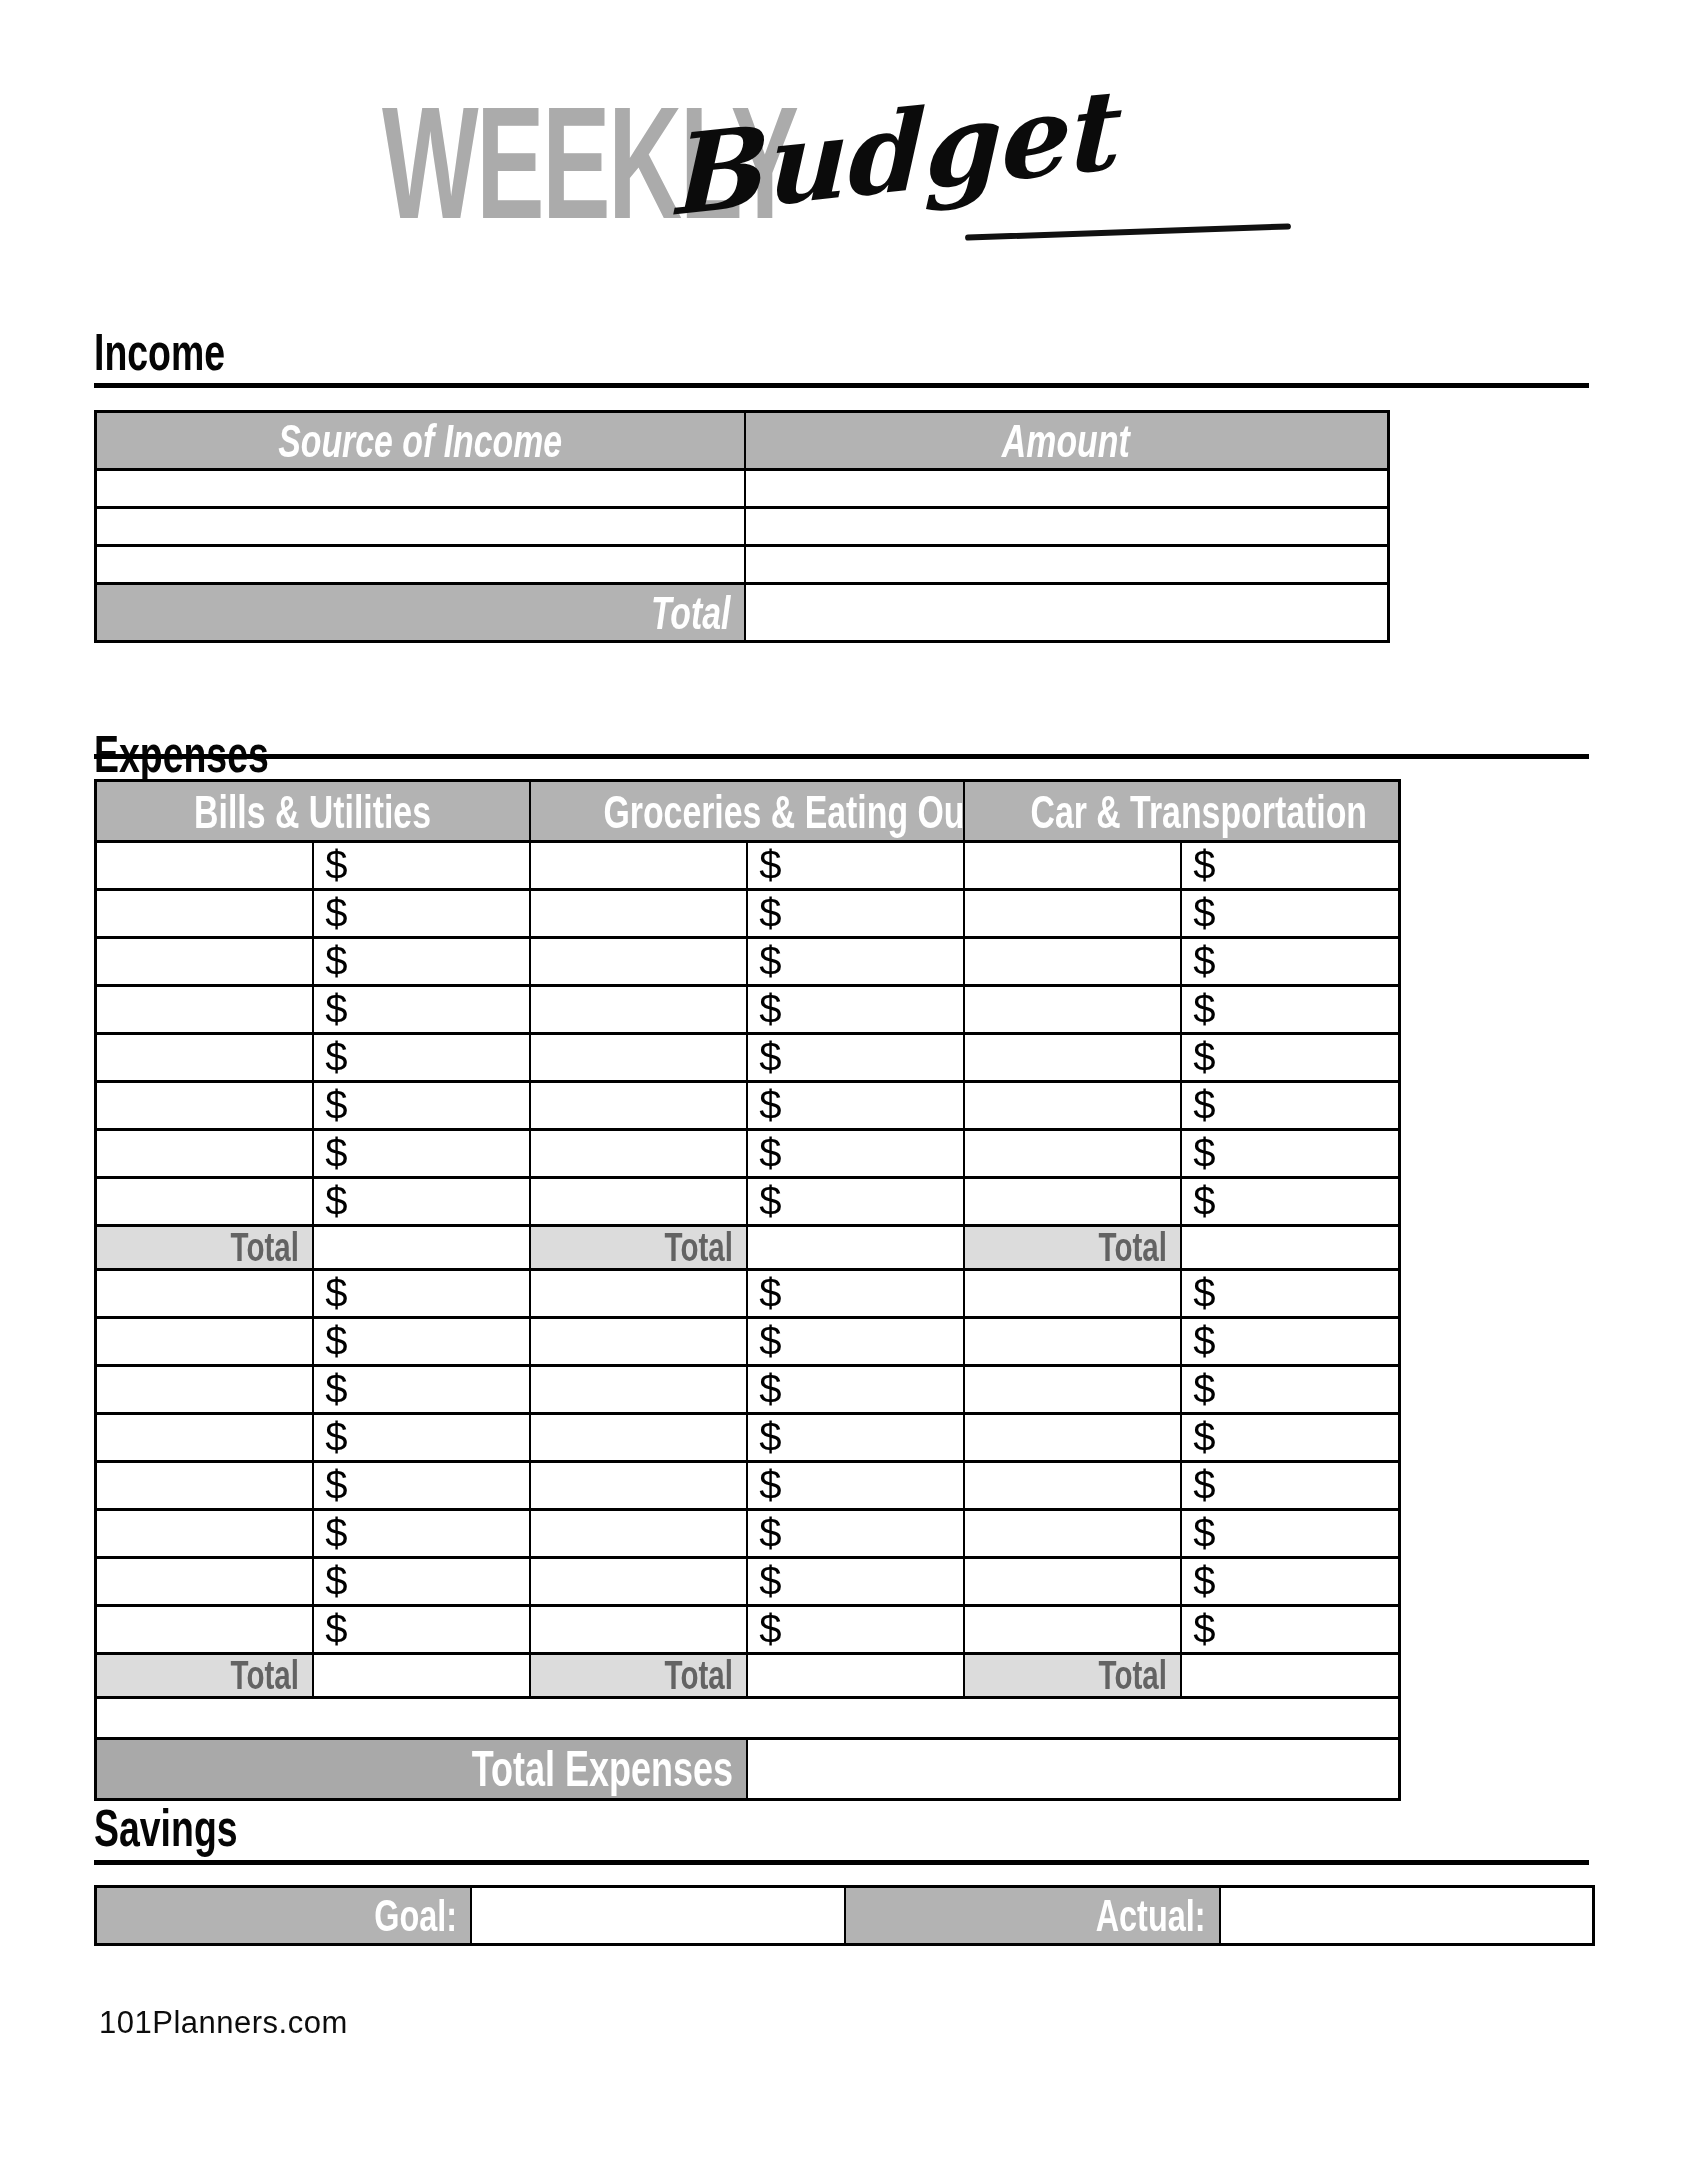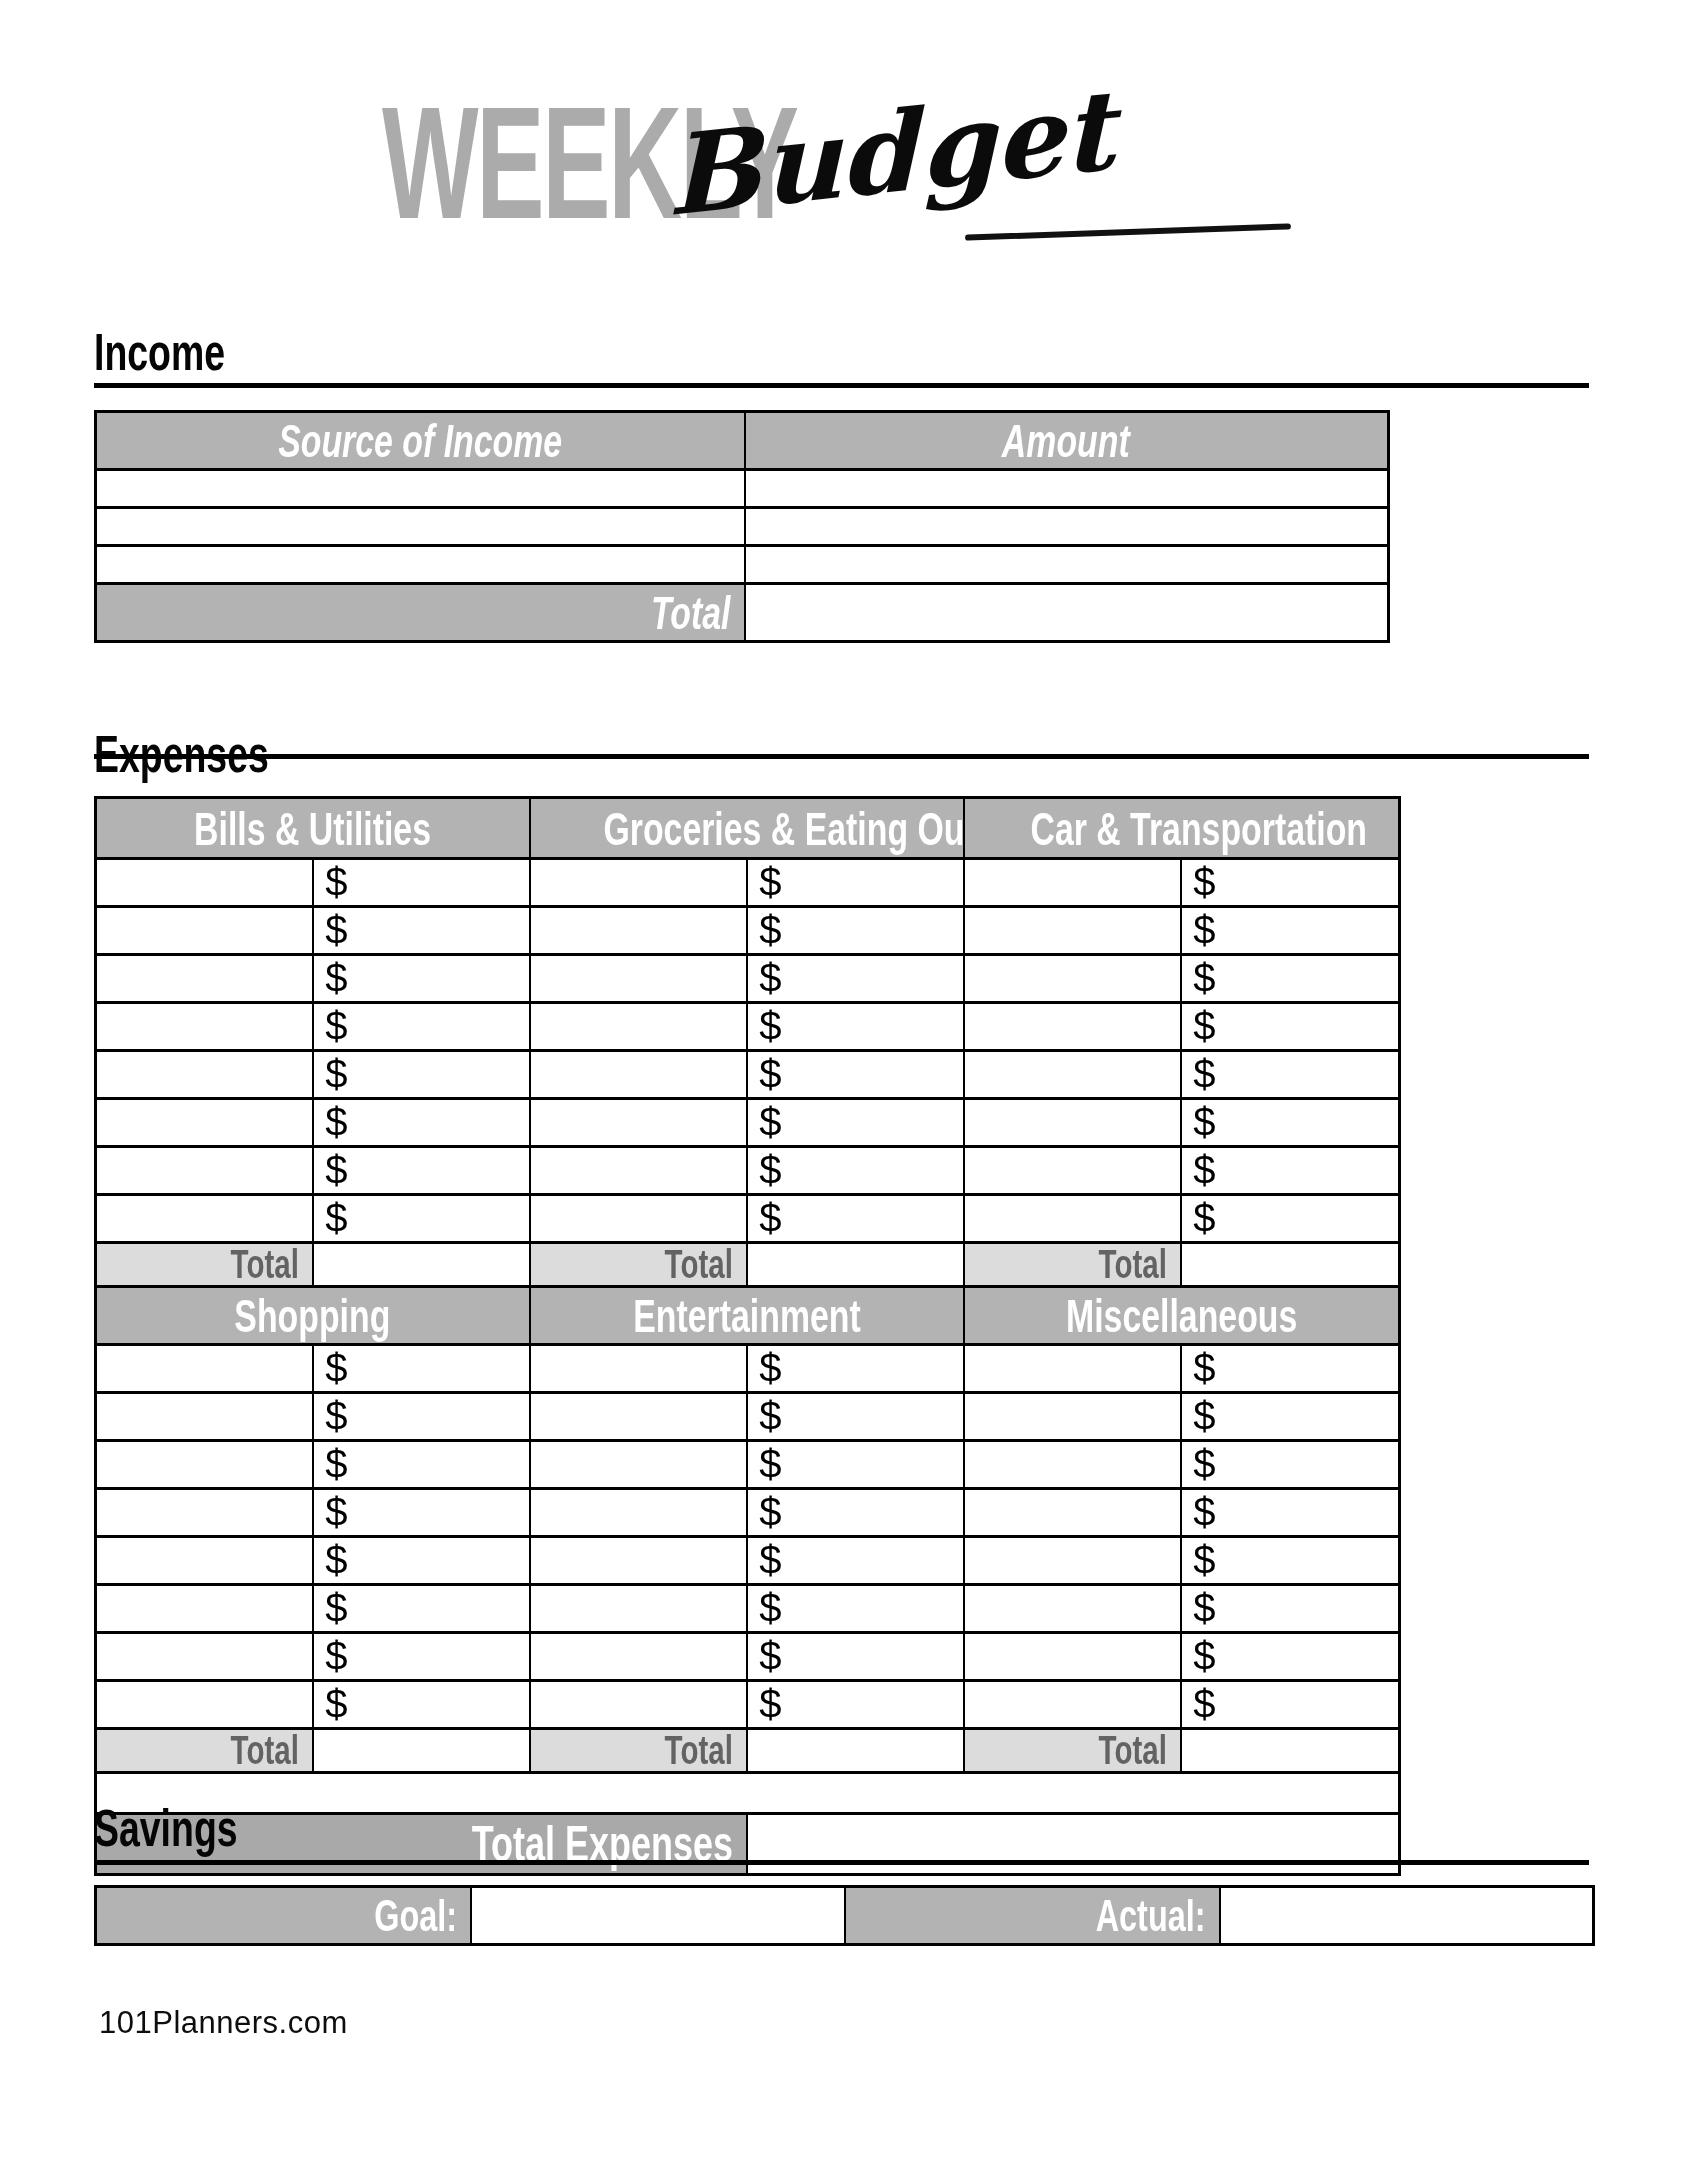--- a/index.html
+++ b/index.html
@@ -42,21 +42,21 @@
 
   .income-h{top:326px;}
   .income-rule{top:383px;}
   .income-tbl{top:410px;width:1293px;font-style:italic;}
   .ihdr td{height:56px;font-size:47px;}
   .irow td{height:38px;}
   .itot td{height:56px;font-size:47px;}
 
   .exp-h{top:728px;}
   .exp-rule{top:754px;}
-  .exp-tbl{top:779px;width:1303px;margin-top:17px;}
+  .exp-tbl{top:779px;width:1303px;}
   .e-h1 td{height:61px;font-size:47px;}
   .e-h2 td{height:57px;font-size:47px;}
   .e-r1 td{height:40px;}
   .e-r2 td{height:38px;}
   .dollar-cell{padding-left:11.7px;}
   .dollar{font-size:40px;font-weight:normal;transform:scaleX(0.72);transform-origin:left center;}
   .e-tot td{height:41px;}
   .e-tot2 td{height:38px;}
   .subtotal-label{font-size:41px;color:var(--subtotal-text-gray,#636363);}
   .e-gap td{height:41px;}
@@ -193,25 +193,20 @@
         <td class="dollar-cell"><span class="dollar">$</span></td>
       </tr>
       <tr class="e-tot">
         <td class="lightgray right"><span class="cond subtotal-label o-right">Total</span></td>
         <td></td>
         <td class="lightgray right"><span class="cond subtotal-label o-right">Total</span></td>
         <td></td>
         <td class="lightgray right"><span class="cond subtotal-label o-right">Total</span></td>
         <td></td>
       </tr>
-      <tr class="e-h2">
-        <td class="gray center" colspan="2"><span class="cond white">Shopping</span></td>
-        <td class="gray center" colspan="2"><span class="cond white">Entertainment</span></td>
-        <td class="gray center" colspan="2"><span class="cond white">Miscellaneous</span></td>
-      </tr>
       <tr class="e-r2">
         <td></td>
         <td class="dollar-cell"><span class="dollar">$</span></td>
         <td></td>
         <td class="dollar-cell"><span class="dollar">$</span></td>
         <td></td>
         <td class="dollar-cell"><span class="dollar">$</span></td>
       </tr>
         <tr class="e-r2">
         <td></td>

